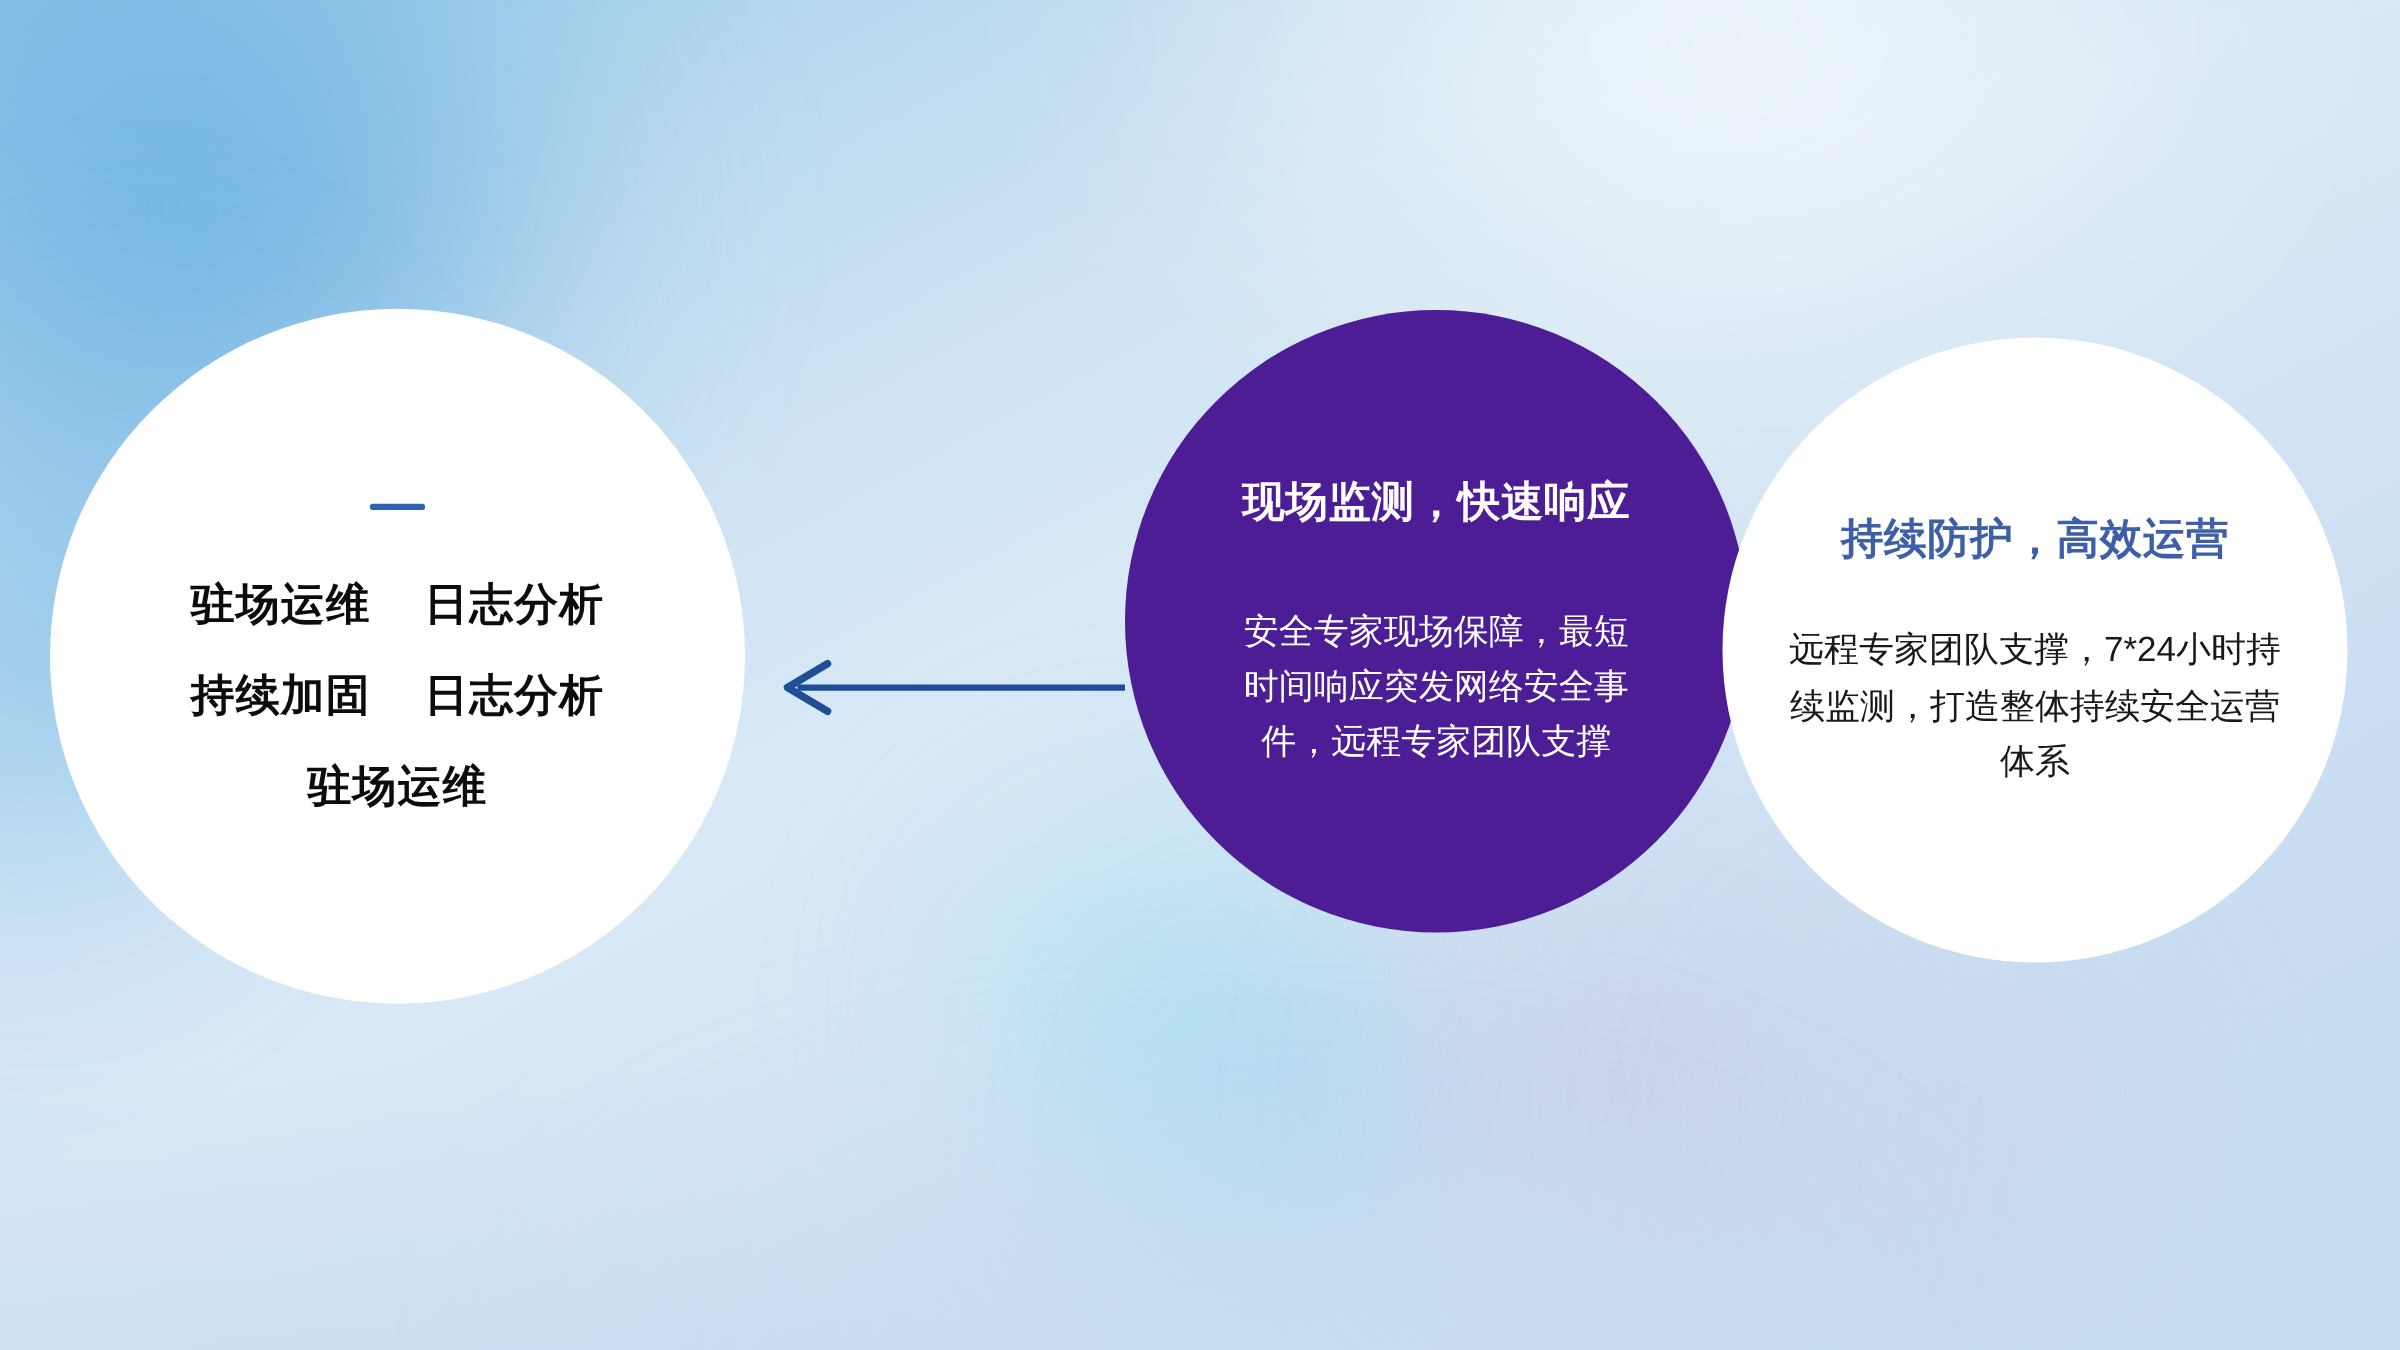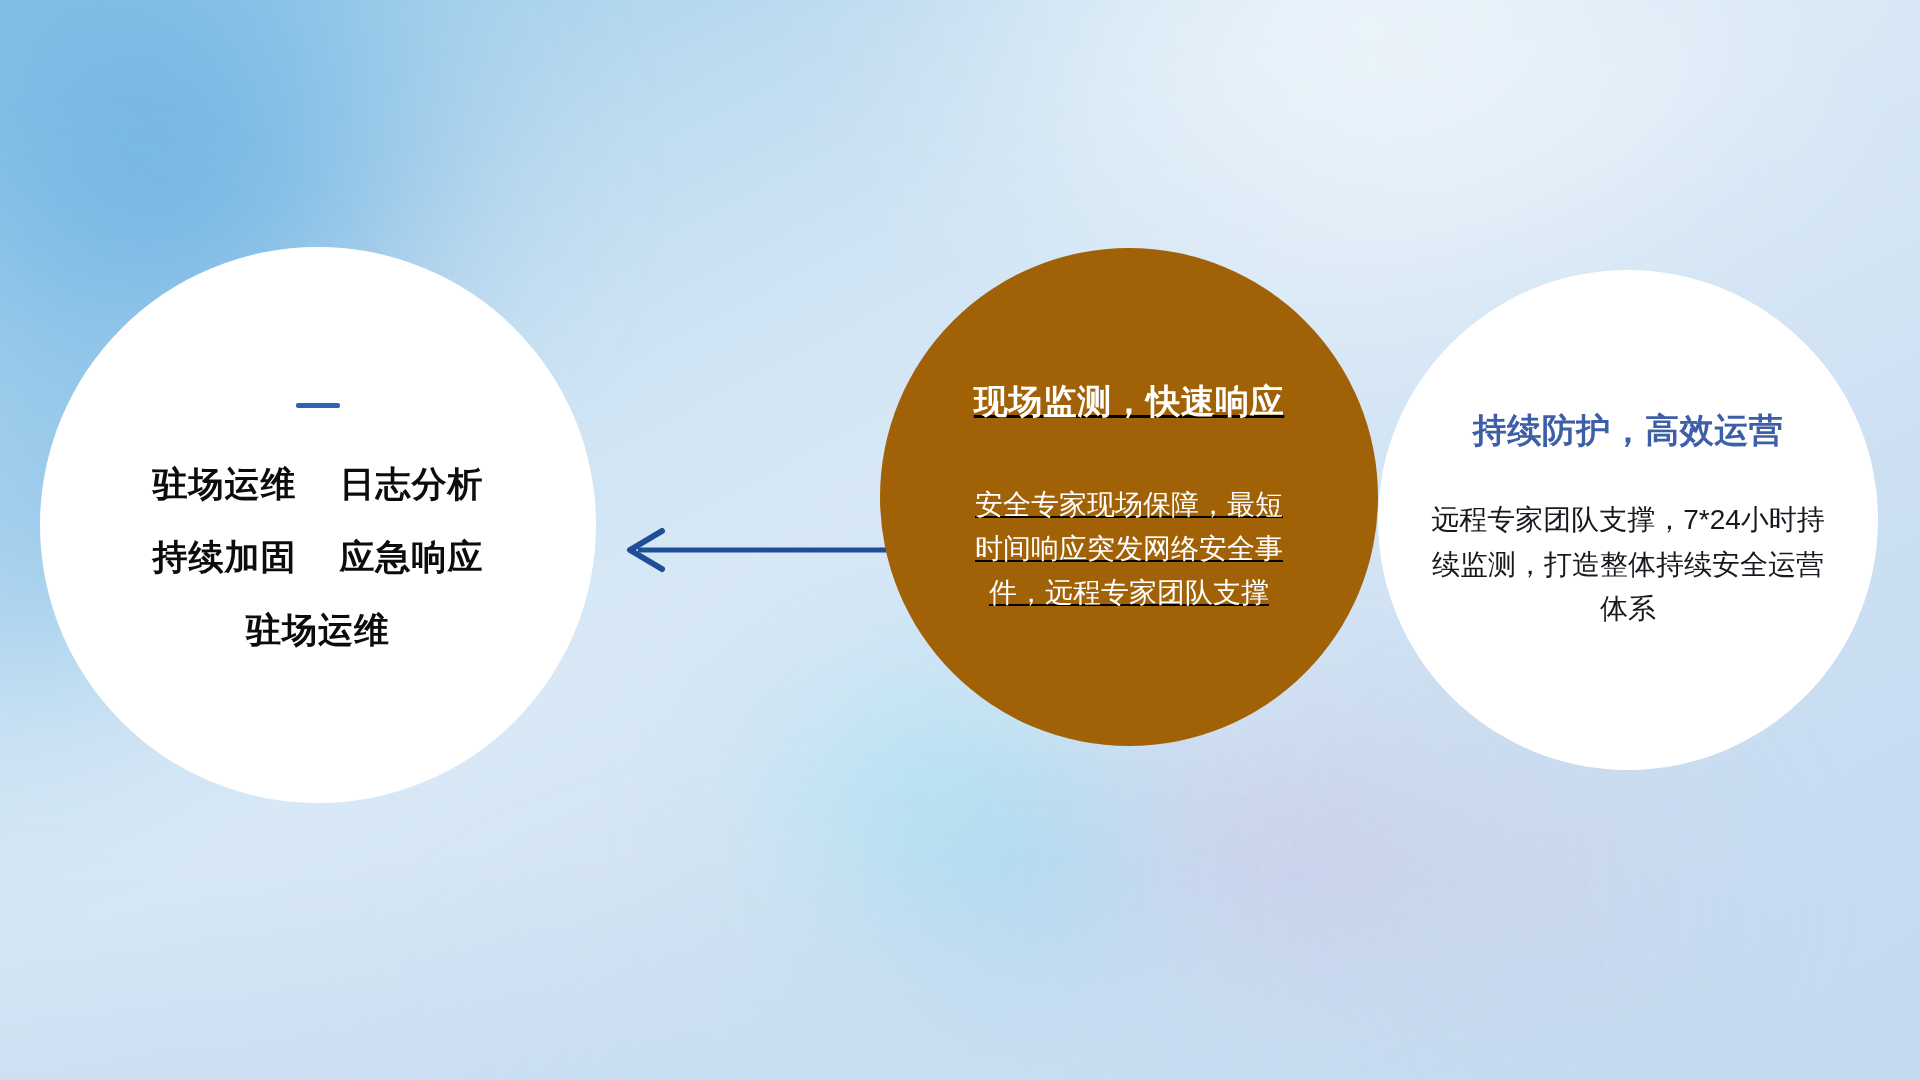--- a/index.html
+++ b/index.html
@@ -120,25 +120,24 @@
   .left-line {
     font-size: 35px;
     font-weight: bold;
     color: #0c0c0c;
     letter-spacing: 1px;
     line-height: 1;
     white-space: pre;
   }
 
   #circle-mid {
-    left: 880px; top: 248px;
+    left: 900px; top: 248px;
     width: 498px; height: 498px;
-    background: #a16207;
+    background: #4c1d95;
     z-index: 3;
-    text-decoration: underline;
   }
   .mid-title {
     font-size: 34px;
     font-weight: bold;
     color: #ffffff;
     letter-spacing: 0.5px;
     margin-bottom: 58px;
     white-space: nowrap;
   }
   .mid-body {
@@ -194,21 +193,21 @@
   <div class="bg-glow glow-cyan2"></div>
   <div class="bg-glow glow-lav"></div>
   <div class="bg-glow glow-lav2"></div>
   <div class="bg-glow glow-bottom"></div>
   <div class="bg-sheen"></div>
 
   <div class="circle" id="circle-left">
     <div class="accent-dash"></div>
     <div class="left-lines">
       <div class="left-line">驻场运维    日志分析</div>
-      <div class="left-line">持续加固    应急响应</div>
+      <div class="left-line">持续加固    日志分析</div>
       <div class="left-line">驻场运维</div>
     </div>
   </div>
 
   <svg id="arrow" viewBox="0 0 300 80">
     <line x1="300" y1="40" x2="38" y2="40" stroke="#1f4e96" stroke-width="5"></line>
     <polyline points="62,21 30,40 62,59" fill="none" stroke="#1f4e96" stroke-width="6" stroke-linecap="round" stroke-linejoin="round"></polyline>
   </svg>
 
   <div class="circle" id="circle-mid">

